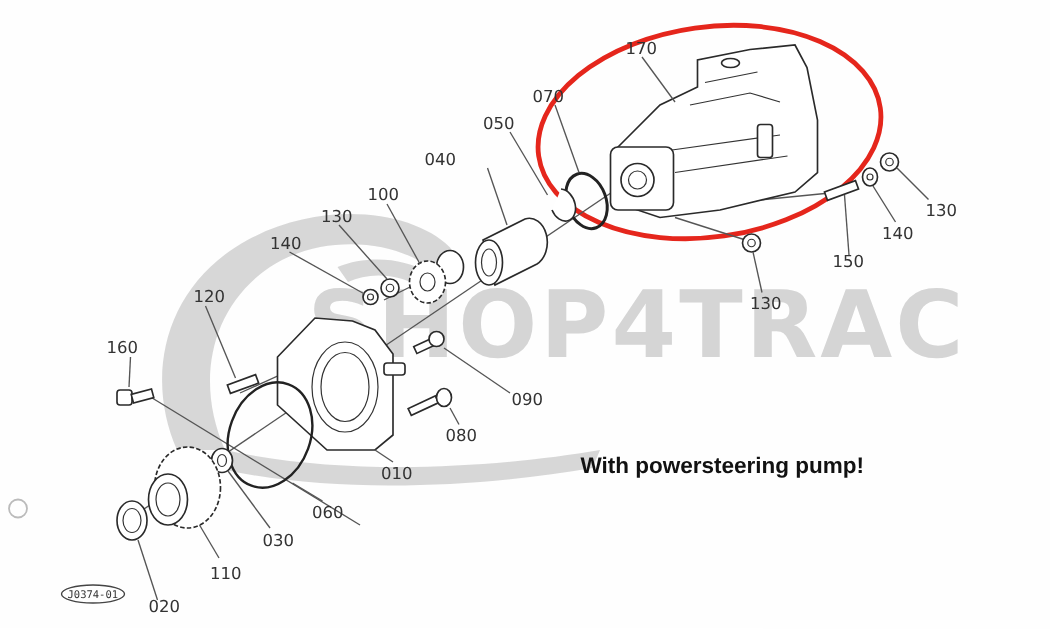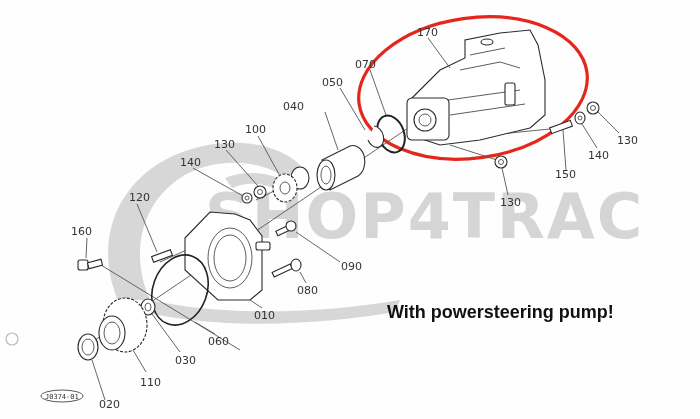--- a/index.html
+++ b/index.html
@@ -13,21 +13,21 @@
   svg { position: absolute; left: 0; top: 0; }
   .lbl { font-family: "DejaVu Sans", sans-serif; font-size: 11px; fill: #333; }
   .ln { stroke: #555; stroke-width: 0.9; fill: none; }
   .part { stroke: #2a2a2a; stroke-width: 1.1; fill: #fff; }
   .part-thin { stroke: #333; stroke-width: 0.8; fill: none; }
   .wm { fill: #c9c9c9; opacity: 0.75; }
   .wm-text { font-family: "DejaVu Sans", sans-serif; font-weight: bold; font-size: 62px; fill: #c4c4c4; opacity: 0.7; letter-spacing: 2px; }
   .note {
     position: absolute; left: 387px; top: 302px;
     font-family: "Liberation Sans", sans-serif;
-    font-weight: bold; font-size: 18px; color: #111;
+    font-weight: bold; font-size: 15px; color: #111;
     white-space: nowrap;
   }
   .ref-tag text { font-family: "DejaVu Sans Mono", monospace; font-size: 7px; fill: #333; }
 </style>
 </head>
 <body>
 
 <div id="canvas">
 
 <svg width="700" height="419" viewBox="0 0 700 419">

